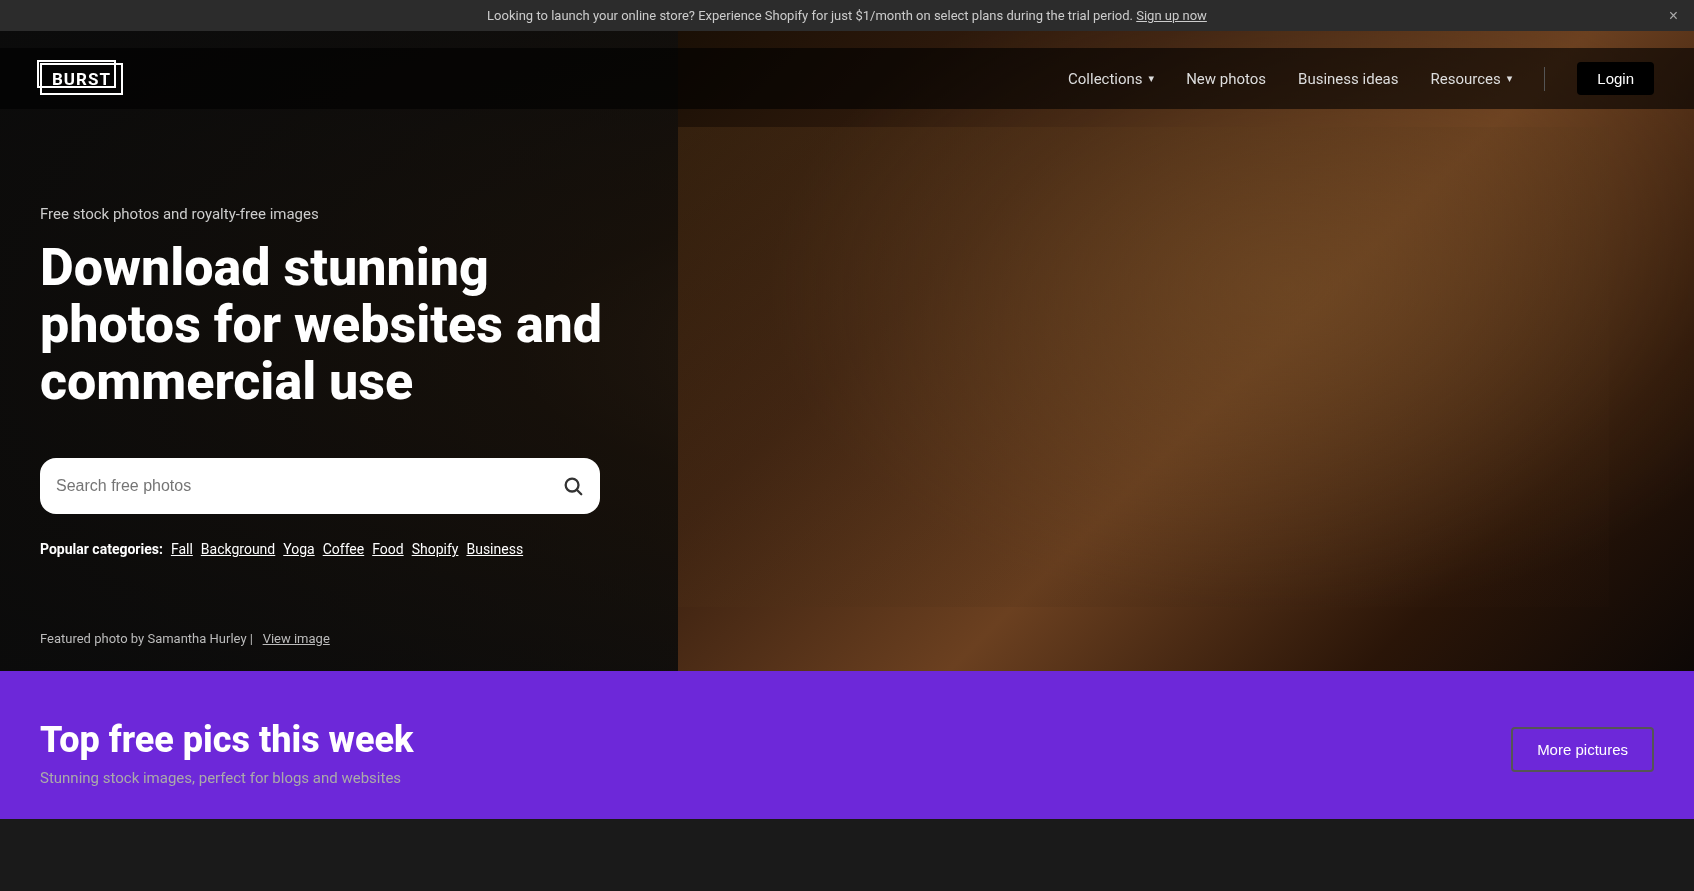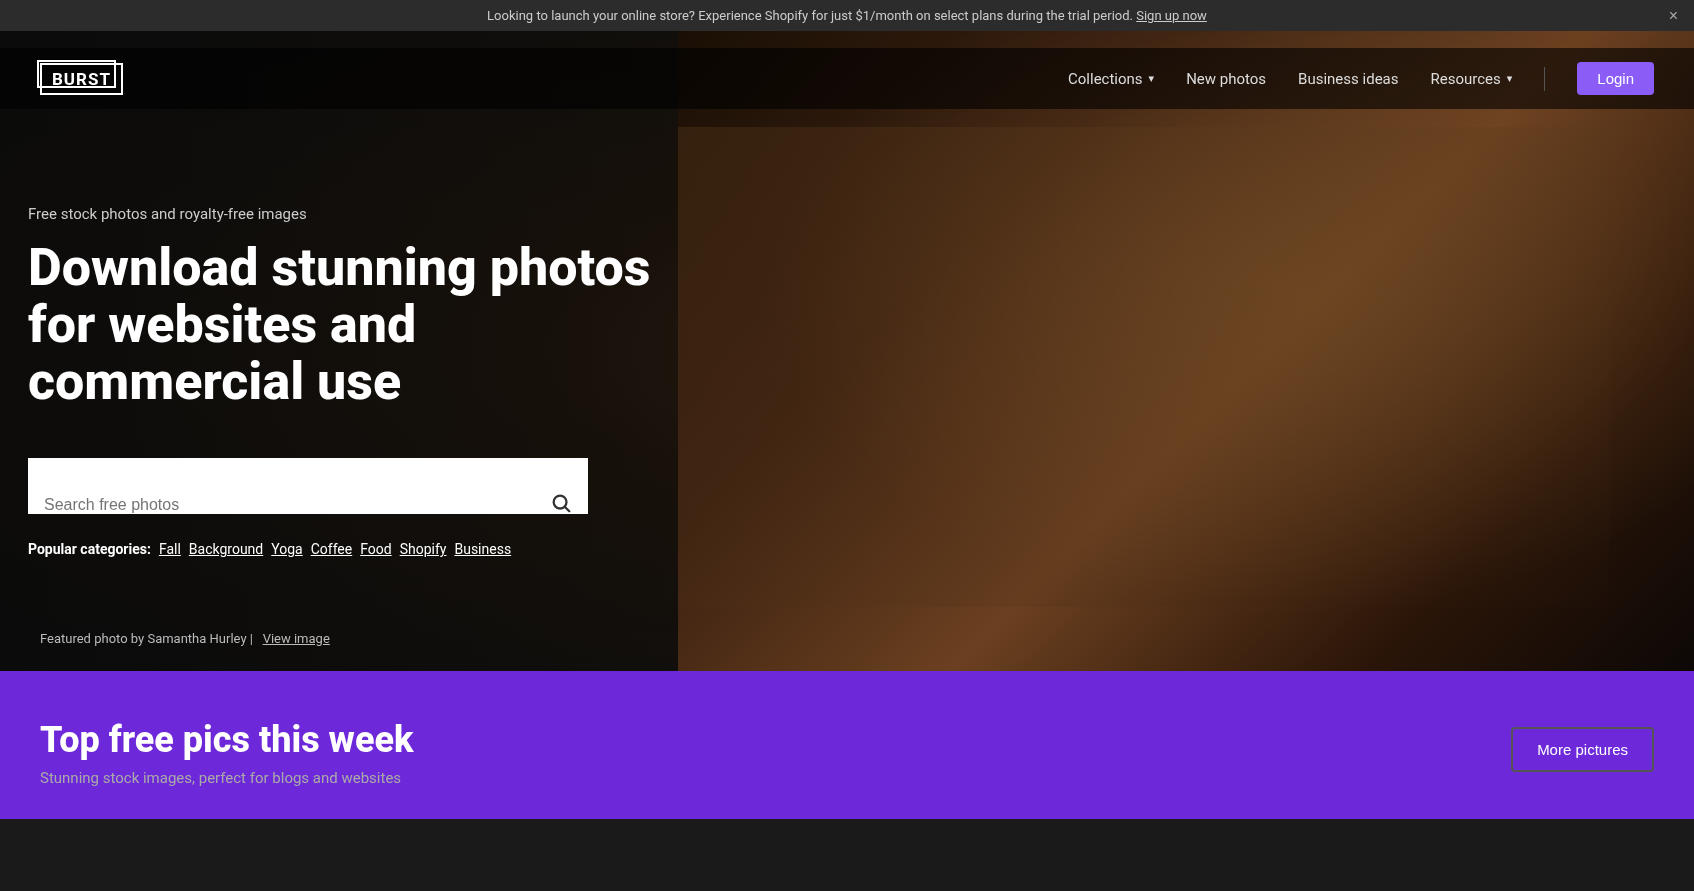--- a/index.html
+++ b/index.html
@@ -93,21 +93,21 @@
       text-decoration: none;
     }
 
     .nav-divider {
       width: 1px;
       height: 24px;
       background: #555;
     }
 
     .login-btn {
-      background: #8b5cf6;
+      background: #000000;
       color: #fff;
       border: none;
       border-radius: 4px;
       padding: 8px 20px;
       font-size: 15px;
       font-weight: 500;
       cursor: pointer;
     }
 
     
@@ -154,21 +154,21 @@
       bottom: 10%;
       width: 55%;
       background:
         linear-gradient(160deg, rgba(100,65,30,0.3) 0%, rgba(40,20,10,0.1) 100%);
       z-index: 1;
     }
 
     .hero-content {
       position: relative;
       z-index: 2;
-      padding: 0 28px;
+      padding: 0 40px;
       max-width: 700px;
       margin-top: 60px;
     }
 
     .hero-subtitle {
       font-size: 15px;
       color: #ccc;
       margin-bottom: 16px;
       font-weight: 400;
     }
@@ -176,23 +176,23 @@
     .hero-title {
       font-size: 52px;
       font-weight: 800;
       line-height: 1.1;
       color: #fff;
       margin-bottom: 48px;
     }
 
     .search-bar {
       display: flex;
-      align-items: flex-end;
+      align-items: center;
       background: #fff;
-      border-radius: 0;
+      border-radius: 16px;
       padding: 0 16px;
       width: 560px;
       height: 56px;
       margin-bottom: 27px;
     }
 
     .search-bar input {
       flex: 1;
       border: none;
       outline: none;

